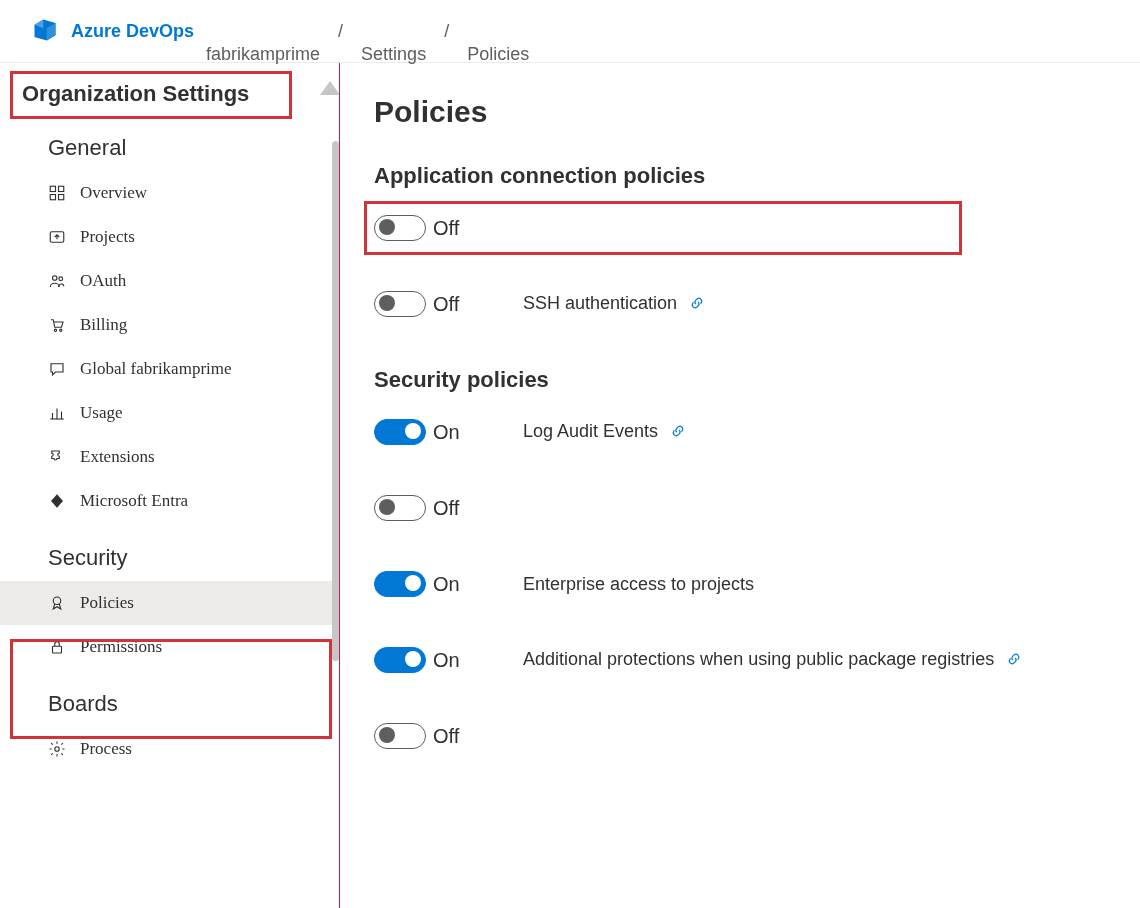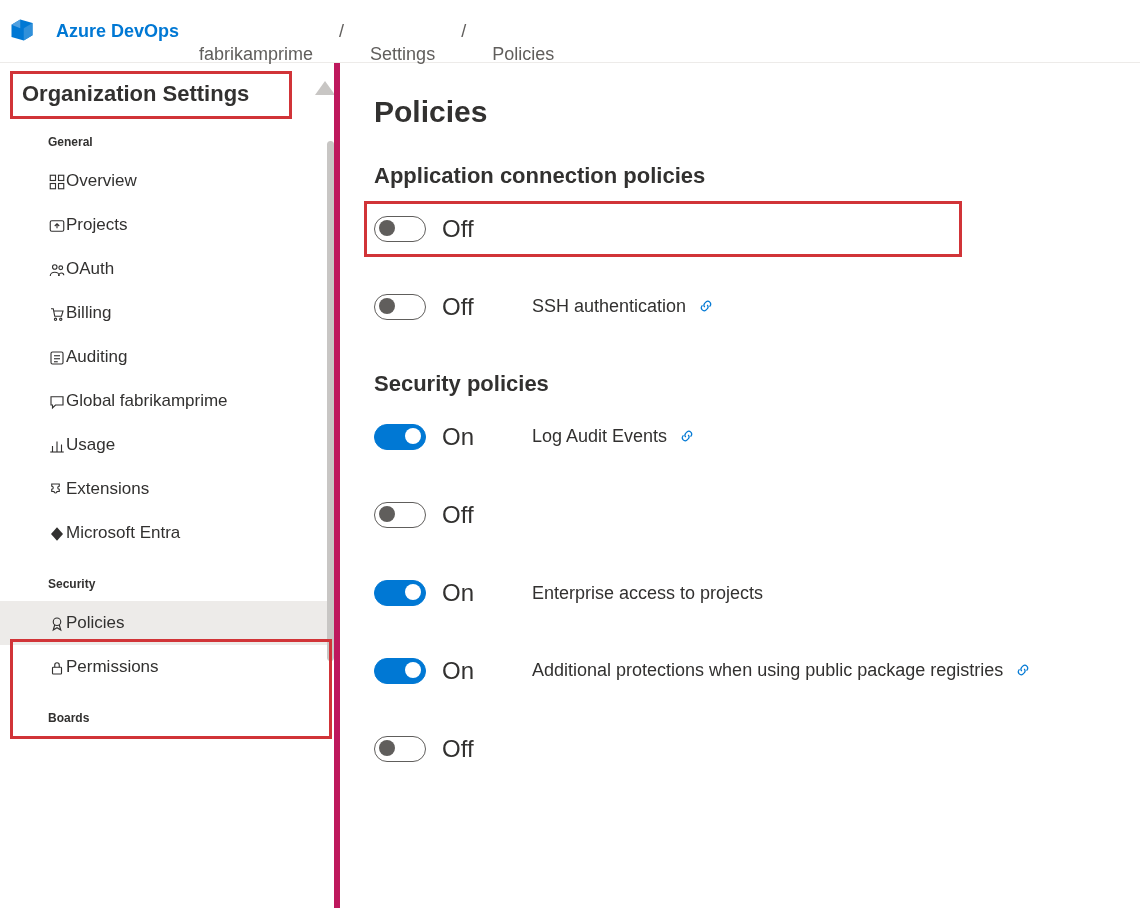--- a/index.html
+++ b/index.html
@@ -11,22 +11,22 @@
   width: 1140px;
   height: 908px;
   overflow: hidden;
 }
 
 
 .header {
   display: flex;
   align-items: center;
   height: 62px;
-  padding: 0 8px;
-  gap: 20px;
+  padding: 0 31px;
+  gap: 12px;
 }
 .logo-svg { width: 28px; height: 28px; }
 .brand {
   color: #0078d4;
   font-weight: 600;
   font-size: 18px;
 }
 .crumb, .crumb-sep {
   color: #605e5c;
   font-size: 18px;
@@ -36,43 +36,45 @@
 
 .layout {
   display: flex;
   height: calc(908px - 62px);
   border-top: 1px solid #edebe9;
 }
 
 
 .sidebar {
   width: 340px;
-  border-right: 6px solid #be185d;
+  border-right: 1px solid #be185d;
   position: relative;
   padding-bottom: 20px;
   overflow: hidden;
 }
 .sidebar-title-wrap {
   padding: 18px 22px 14px 22px;
 }
 .sidebar-title {
   font-size: 22px;
   font-weight: 600;
 }
 .sidebar-section-label {
-  font-size: 12px;
-  font-weight: 700;
+  font-size: 22px;
+  font-weight: 400;
   padding: 14px 22px 10px 48px;
 }
 .sidebar-item {
   display: flex;
-  align-items: flex-end;
+  align-items: center;
+  gap: 14px;
   padding: 12px 22px 12px 48px;
   font-size: 17px;
   cursor: pointer;
+  font-family: Liberation Serif, serif;
 }
 .sidebar-item.active { background: #edebe9; }
 .sidebar-icon {
   width: 18px;
   height: 18px;
   display: inline-flex;
   align-items: center;
   justify-content: center;
   color: #323130;
 }
@@ -151,22 +153,22 @@
 .toggle.on {
   background: #0078d4;
   border-color: #0078d4;
 }
 .toggle.on .knob {
   background: #fff;
   left: 30px;
 }
 .toggle-state {
   width: 90px;
-  margin-left: 16px;
-  font-size: 24px;
+  margin-left: 7px;
+  font-size: 20px;
 }
 .policy-label {
   font-size: 18px;
 }
 .link-icon {
   display: inline-block;
   margin-left: 8px;
   vertical-align: middle;
 }
 .link-icon svg { width: 14px; height: 14px; stroke: #0078d4; fill: none; stroke-width: 2; }
@@ -246,31 +248,20 @@
             <path d="M4 5h3l2 10h9l2-7H8"></path>
             <circle cx="10" cy="19" r="1.5"></circle>
             <circle cx="17" cy="19" r="1.5"></circle>
           </svg>
       </span>
       <span>Billing</span>
     </div>
     <div class="sidebar-item">
       <span class="sidebar-icon">
         <svg viewBox="0 0 24 24">
-            <rect x="4" y="4" width="16" height="16" rx="2"></rect>
-            <line x1="8" y1="9" x2="16" y2="9"></line>
-            <line x1="8" y1="13" x2="16" y2="13"></line>
-            <line x1="8" y1="17" x2="13" y2="17"></line>
-          </svg>
-      </span>
-      <span>Auditing</span>
-    </div>
-    <div class="sidebar-item">
-      <span class="sidebar-icon">
-        <svg viewBox="0 0 24 24">
             <path d="M4 5h16v11H10l-4 4v-4H4z"></path>
           </svg>
       </span>
       <span>Global fabrikamprime</span>
     </div>
     <div class="sidebar-item">
       <span class="sidebar-icon">
         <svg viewBox="0 0 24 24">
             <line x1="6" y1="20" x2="6" y2="12"></line>
             <line x1="12" y1="20" x2="12" y2="6"></line>
@@ -313,20 +304,29 @@
         <svg viewBox="0 0 24 24">
             <rect x="6" y="11" width="12" height="9" rx="1"></rect>
             <path d="M9 11V8a3 3 0 1 1 6 0v3"></path>
           </svg>
       </span>
       <span>Permissions</span>
     </div>
 
     <div class="sidebar-section-label" style="padding-top:22px;">Boards</div>
 
+    <div class="sidebar-item">
+      <span class="sidebar-icon">
+        <svg viewBox="0 0 24 24">
+            <circle cx="12" cy="12" r="3"></circle>
+            <path d="M12 2v3M12 19v3M4.2 4.2l2.1 2.1M17.7 17.7l2.1 2.1M2 12h3M19 12h3M4.2 19.8l2.1-2.1M17.7 6.3l2.1-2.1"></path>
+          </svg>
+      </span>
+      <span>Process</span>
+    </div>
 
     <div class="red-box" style="left:10px; top:8px; width:282px; height:48px;"></div>
     <div class="red-box" style="left:10px; top:576px; width:322px; height:100px;"></div>
   </div>
 
   <div class="main">
     <div class="page-title">Policies</div>
 
     <div class="section-heading first">Application connection policies</div>
 

